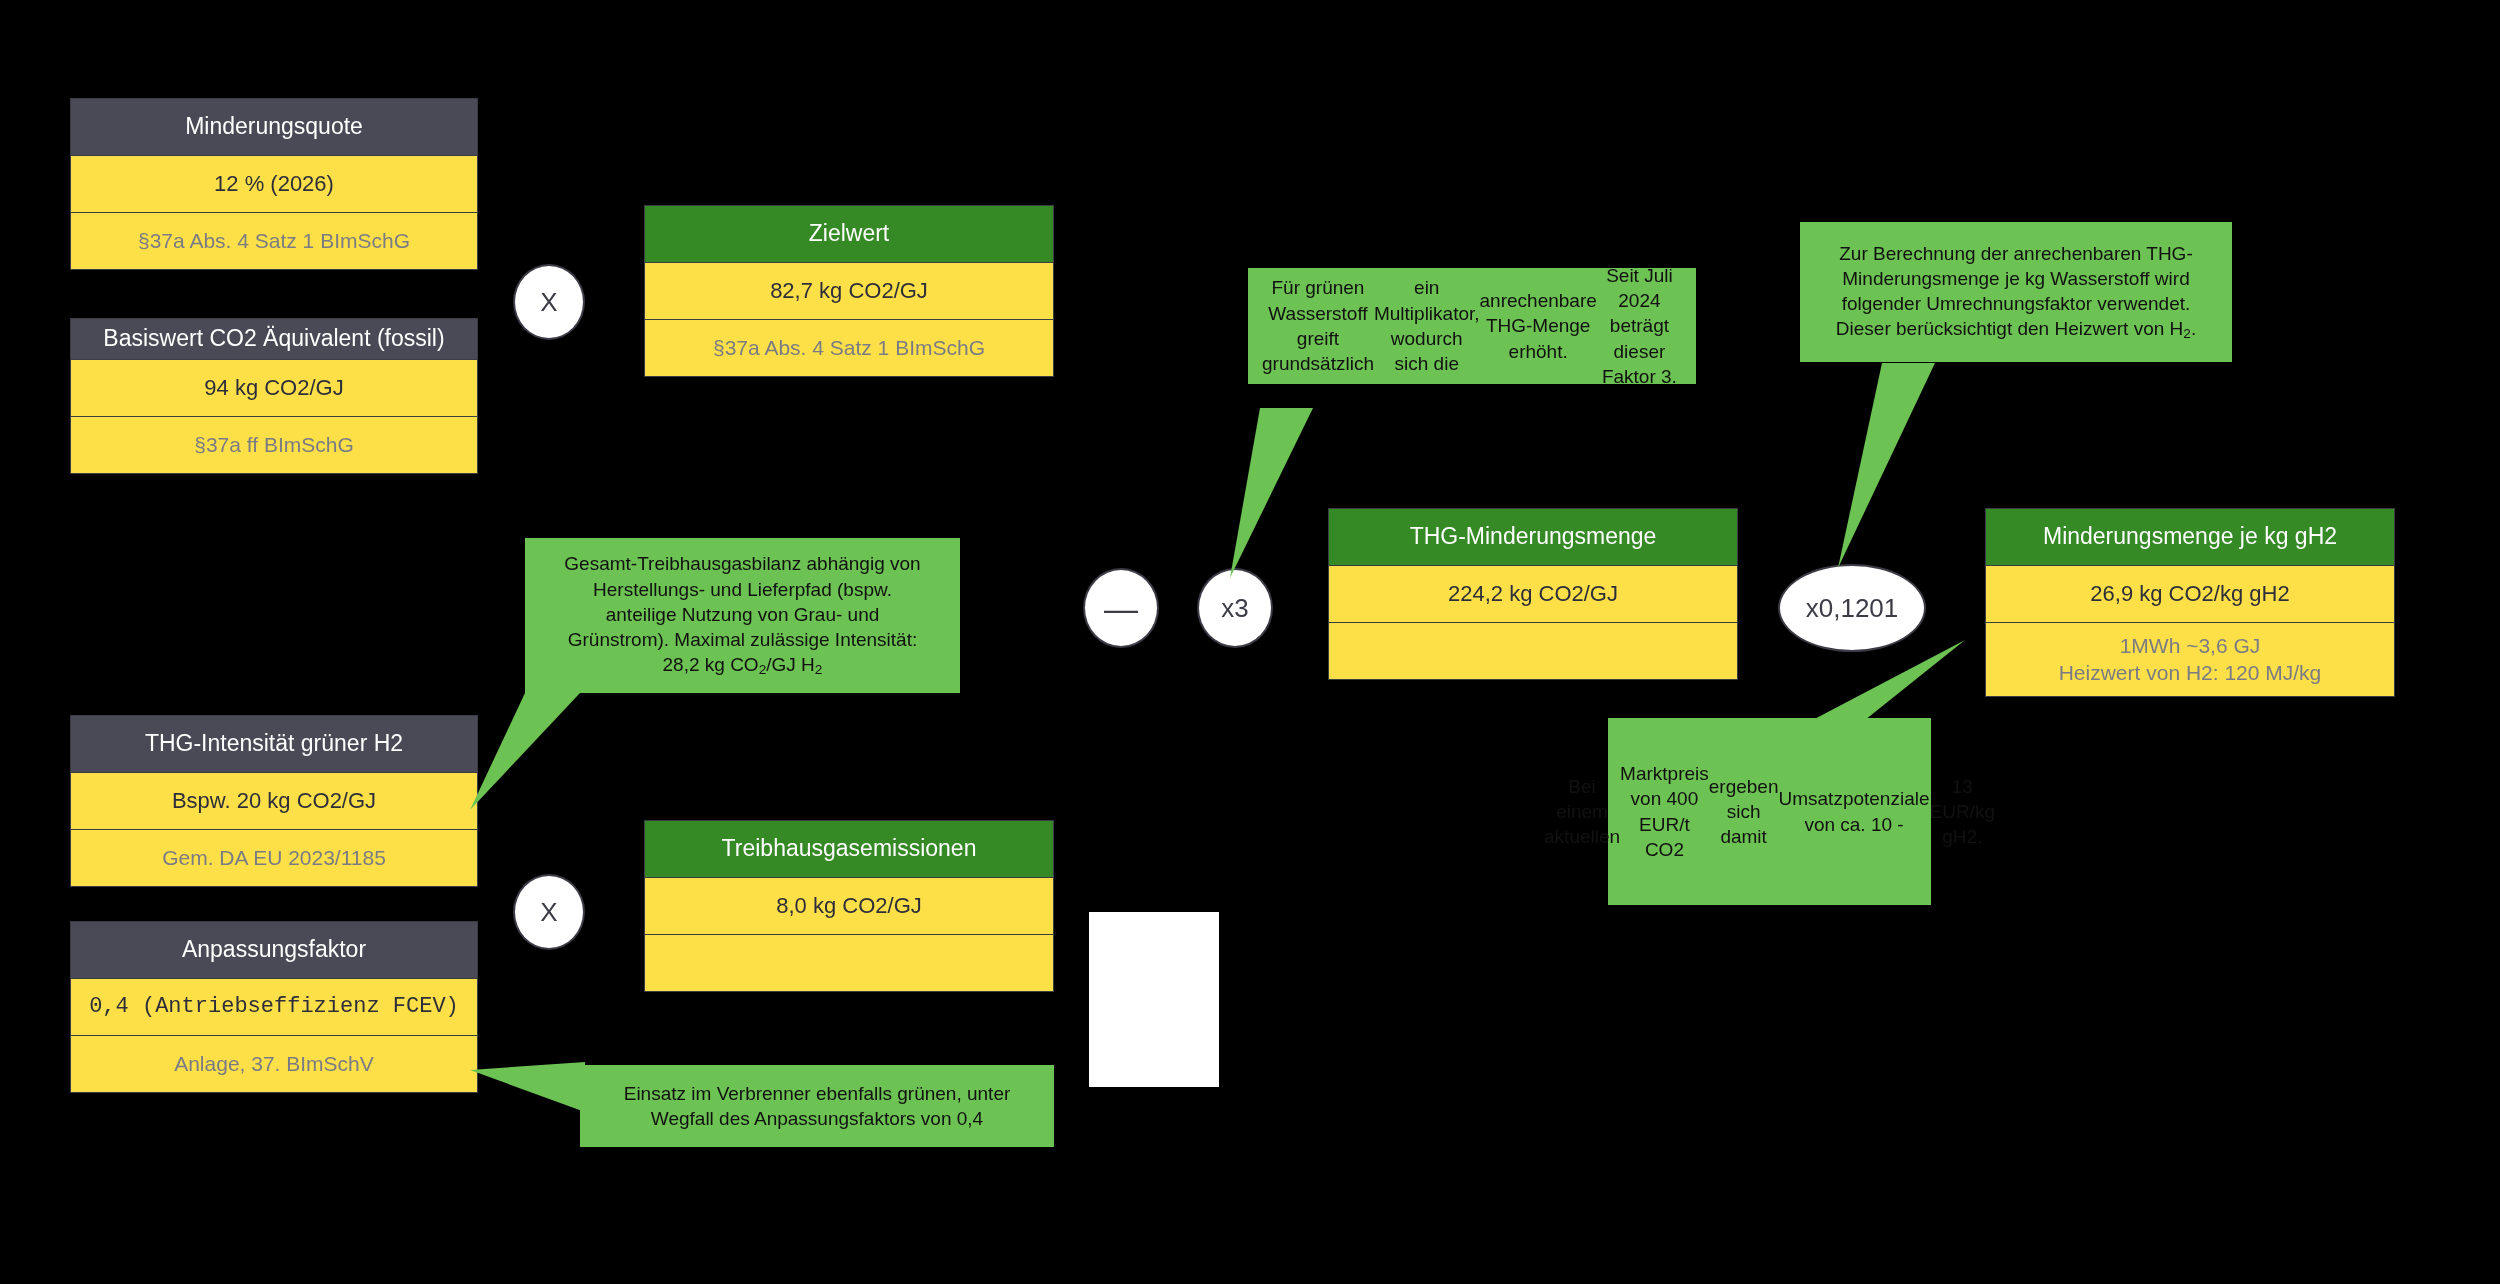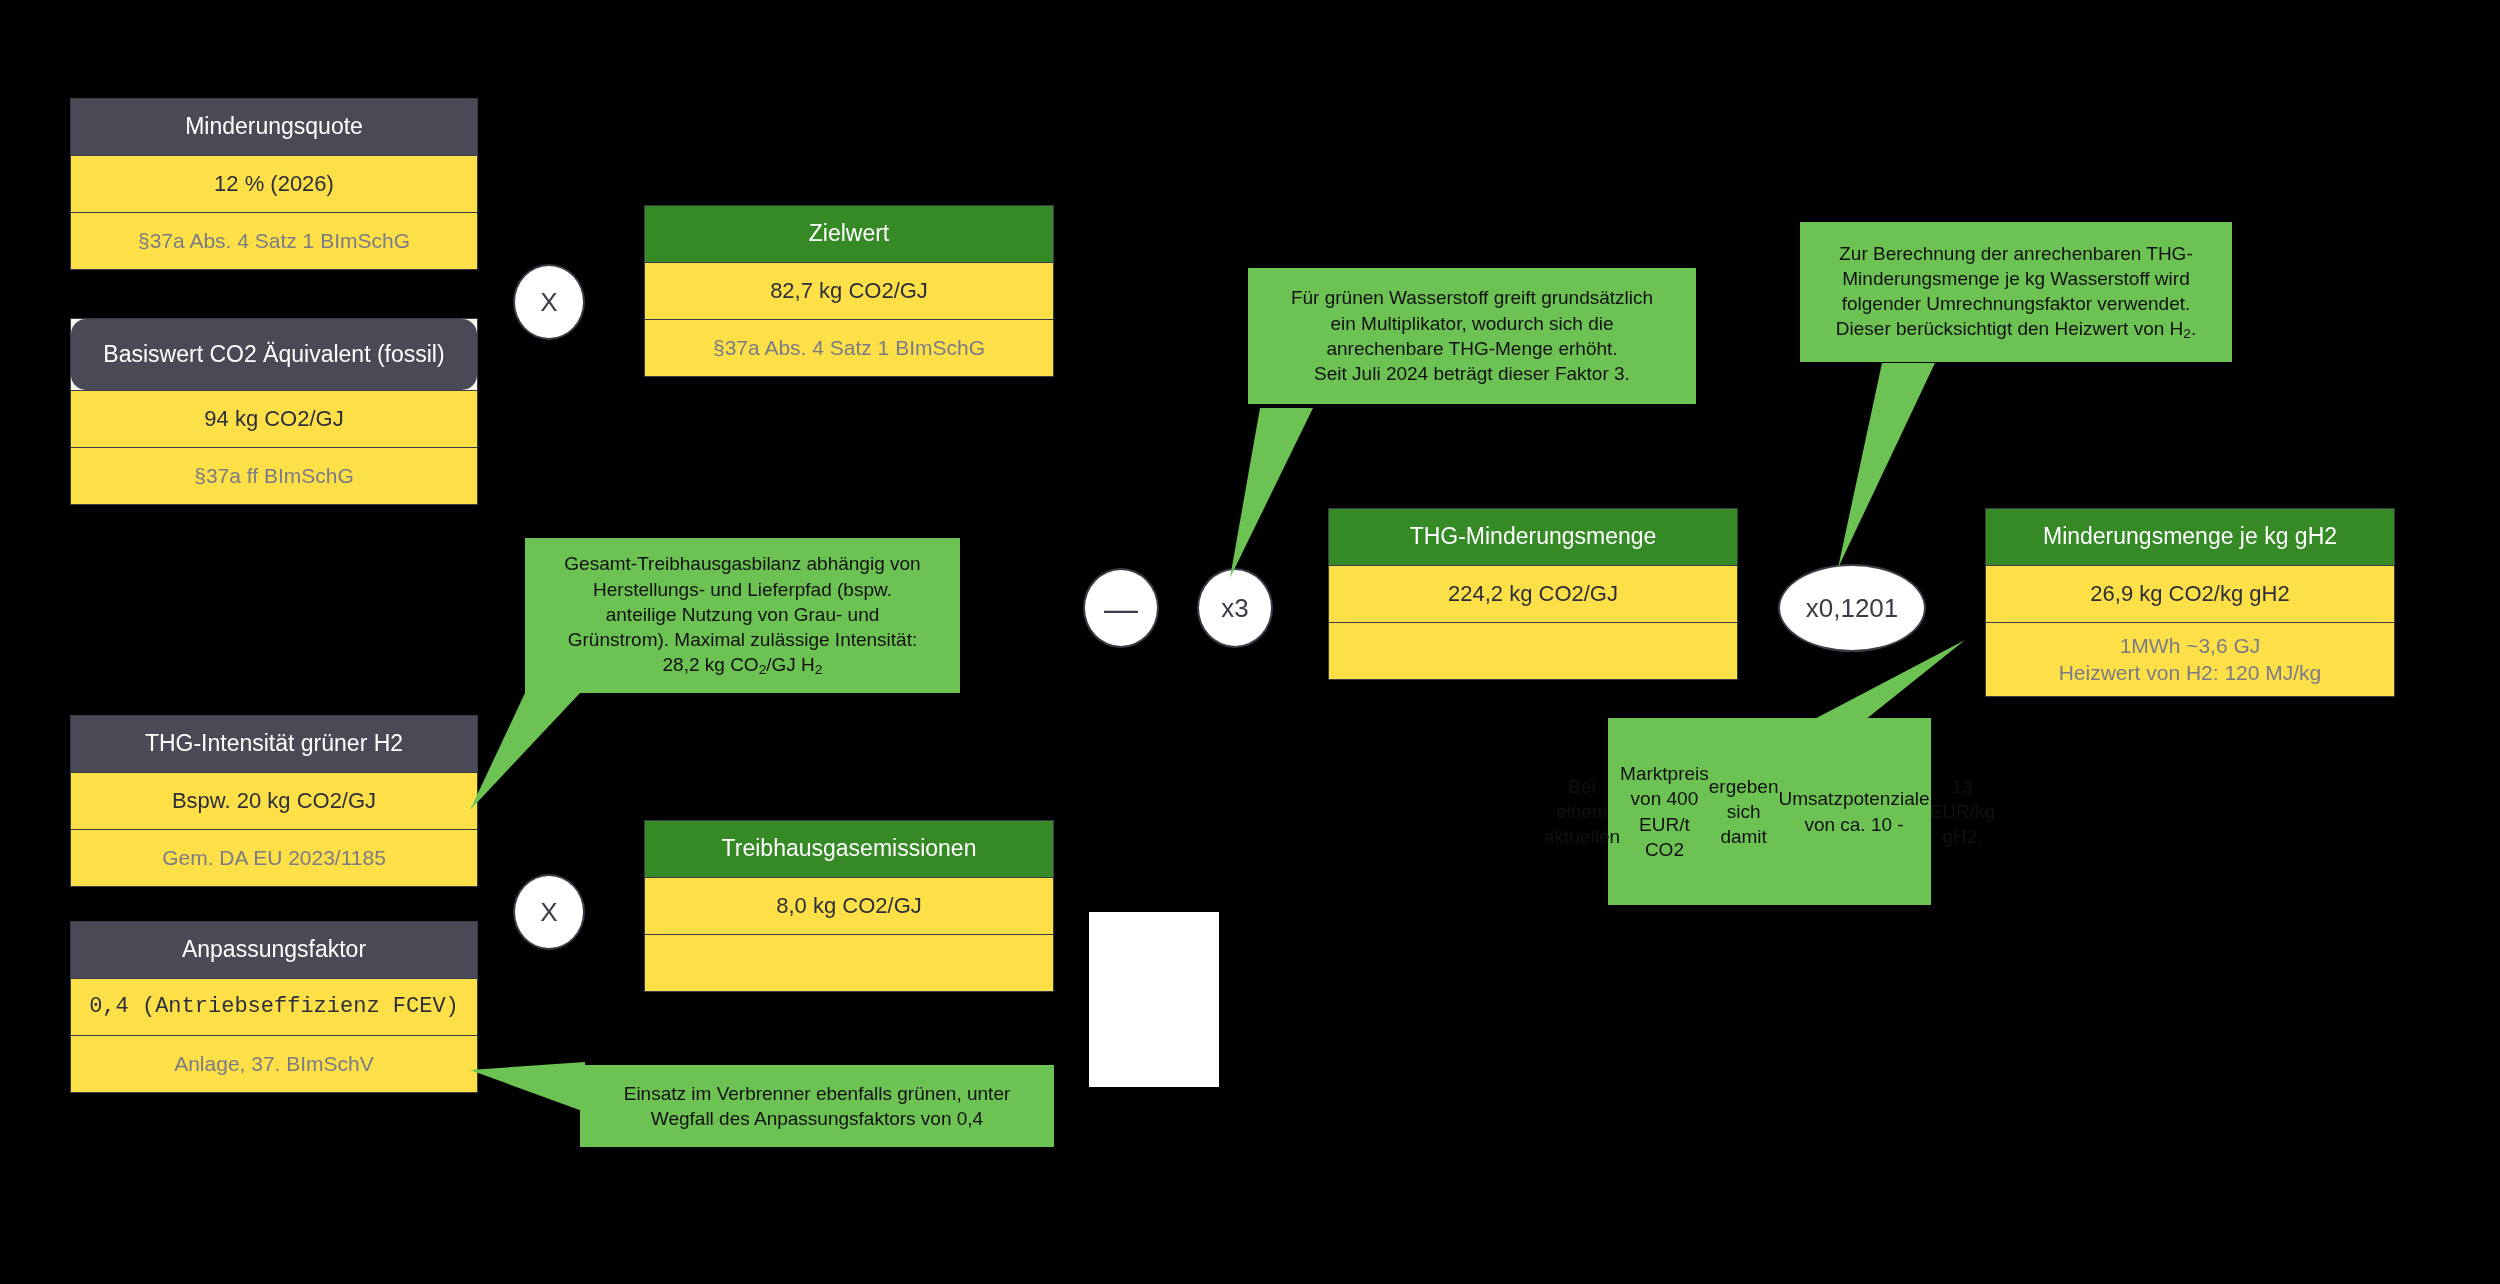--- a/index.html
+++ b/index.html
@@ -109,21 +109,21 @@
 
 <div id="stage">
 
   <div class="card dark" style="left:70px; top:98px; width:408px;">
     <div class="hdr" style="height:56px;">Minderungsquote</div>
     <div class="row" style="height:57px;">12 % (2026)</div>
     <div class="row sub" style="height:57px;">§37a Abs. 4 Satz 1 BImSchG</div>
   </div>
 
   <div class="card dark" style="left:70px; top:318px; width:408px;">
-    <div class="hdr" style="height:71px;border-radius:15px;">Basiswert CO2 Äquivalent (fossil)</div>
+    <div class="hdr" style="height:40px;">Basiswert CO2 Äquivalent (fossil)</div>
     <div class="row" style="height:57px;">94 kg CO2/GJ</div>
     <div class="row sub" style="height:57px;">§37a ff BImSchG</div>
   </div>
 
   <div class="card green" style="left:644px; top:205px; width:410px;">
     <div class="hdr" style="height:56px;">Zielwert</div>
     <div class="row" style="height:57px;">82,7 kg CO2/GJ</div>
     <div class="row sub" style="height:57px;">§37a Abs. 4 Satz 1 BImSchG</div>
   </div>
 
@@ -186,21 +186,21 @@
   <div class="callout" style="left:580px; top:1065px; width:474px; height:82px; flex-direction:column;">
     <span>Einsatz im Verbrenner ebenfalls grünen, unter</span>
     <span>Wegfall des Anpassungsfaktors von 0,4</span>
   </div>
   <div class="tail" style="left:470px; top:1040px; width:130px; height:95px;">
     <svg width="130" height="95" viewBox="0 0 130 95">
       <polygon points="115,22 115,72 0,30" fill="#6cc252"></polygon>
     </svg>
   </div>
 
-  <div class="callout" style="left:1248px; top:268px; width:448px; height:136px; flex-direction:column;">
+  <div class="callout" style="left:1248px; top:268px; width:448px; height:116px; flex-direction:row;">
     <span>Für grünen Wasserstoff greift grundsätzlich</span>
     <span>ein Multiplikator, wodurch sich die</span>
     <span>anrechenbare THG-Menge erhöht.</span>
     <span>Seit Juli 2024 beträgt dieser Faktor 3.</span>
   </div>
   <div class="tail" style="left:1225px; top:403px; width:130px; height:180px;">
     <svg width="130" height="180" viewBox="0 0 130 180">
       <polygon points="88,5 35,5 5,175" fill="#6cc252"></polygon>
     </svg>
   </div>

